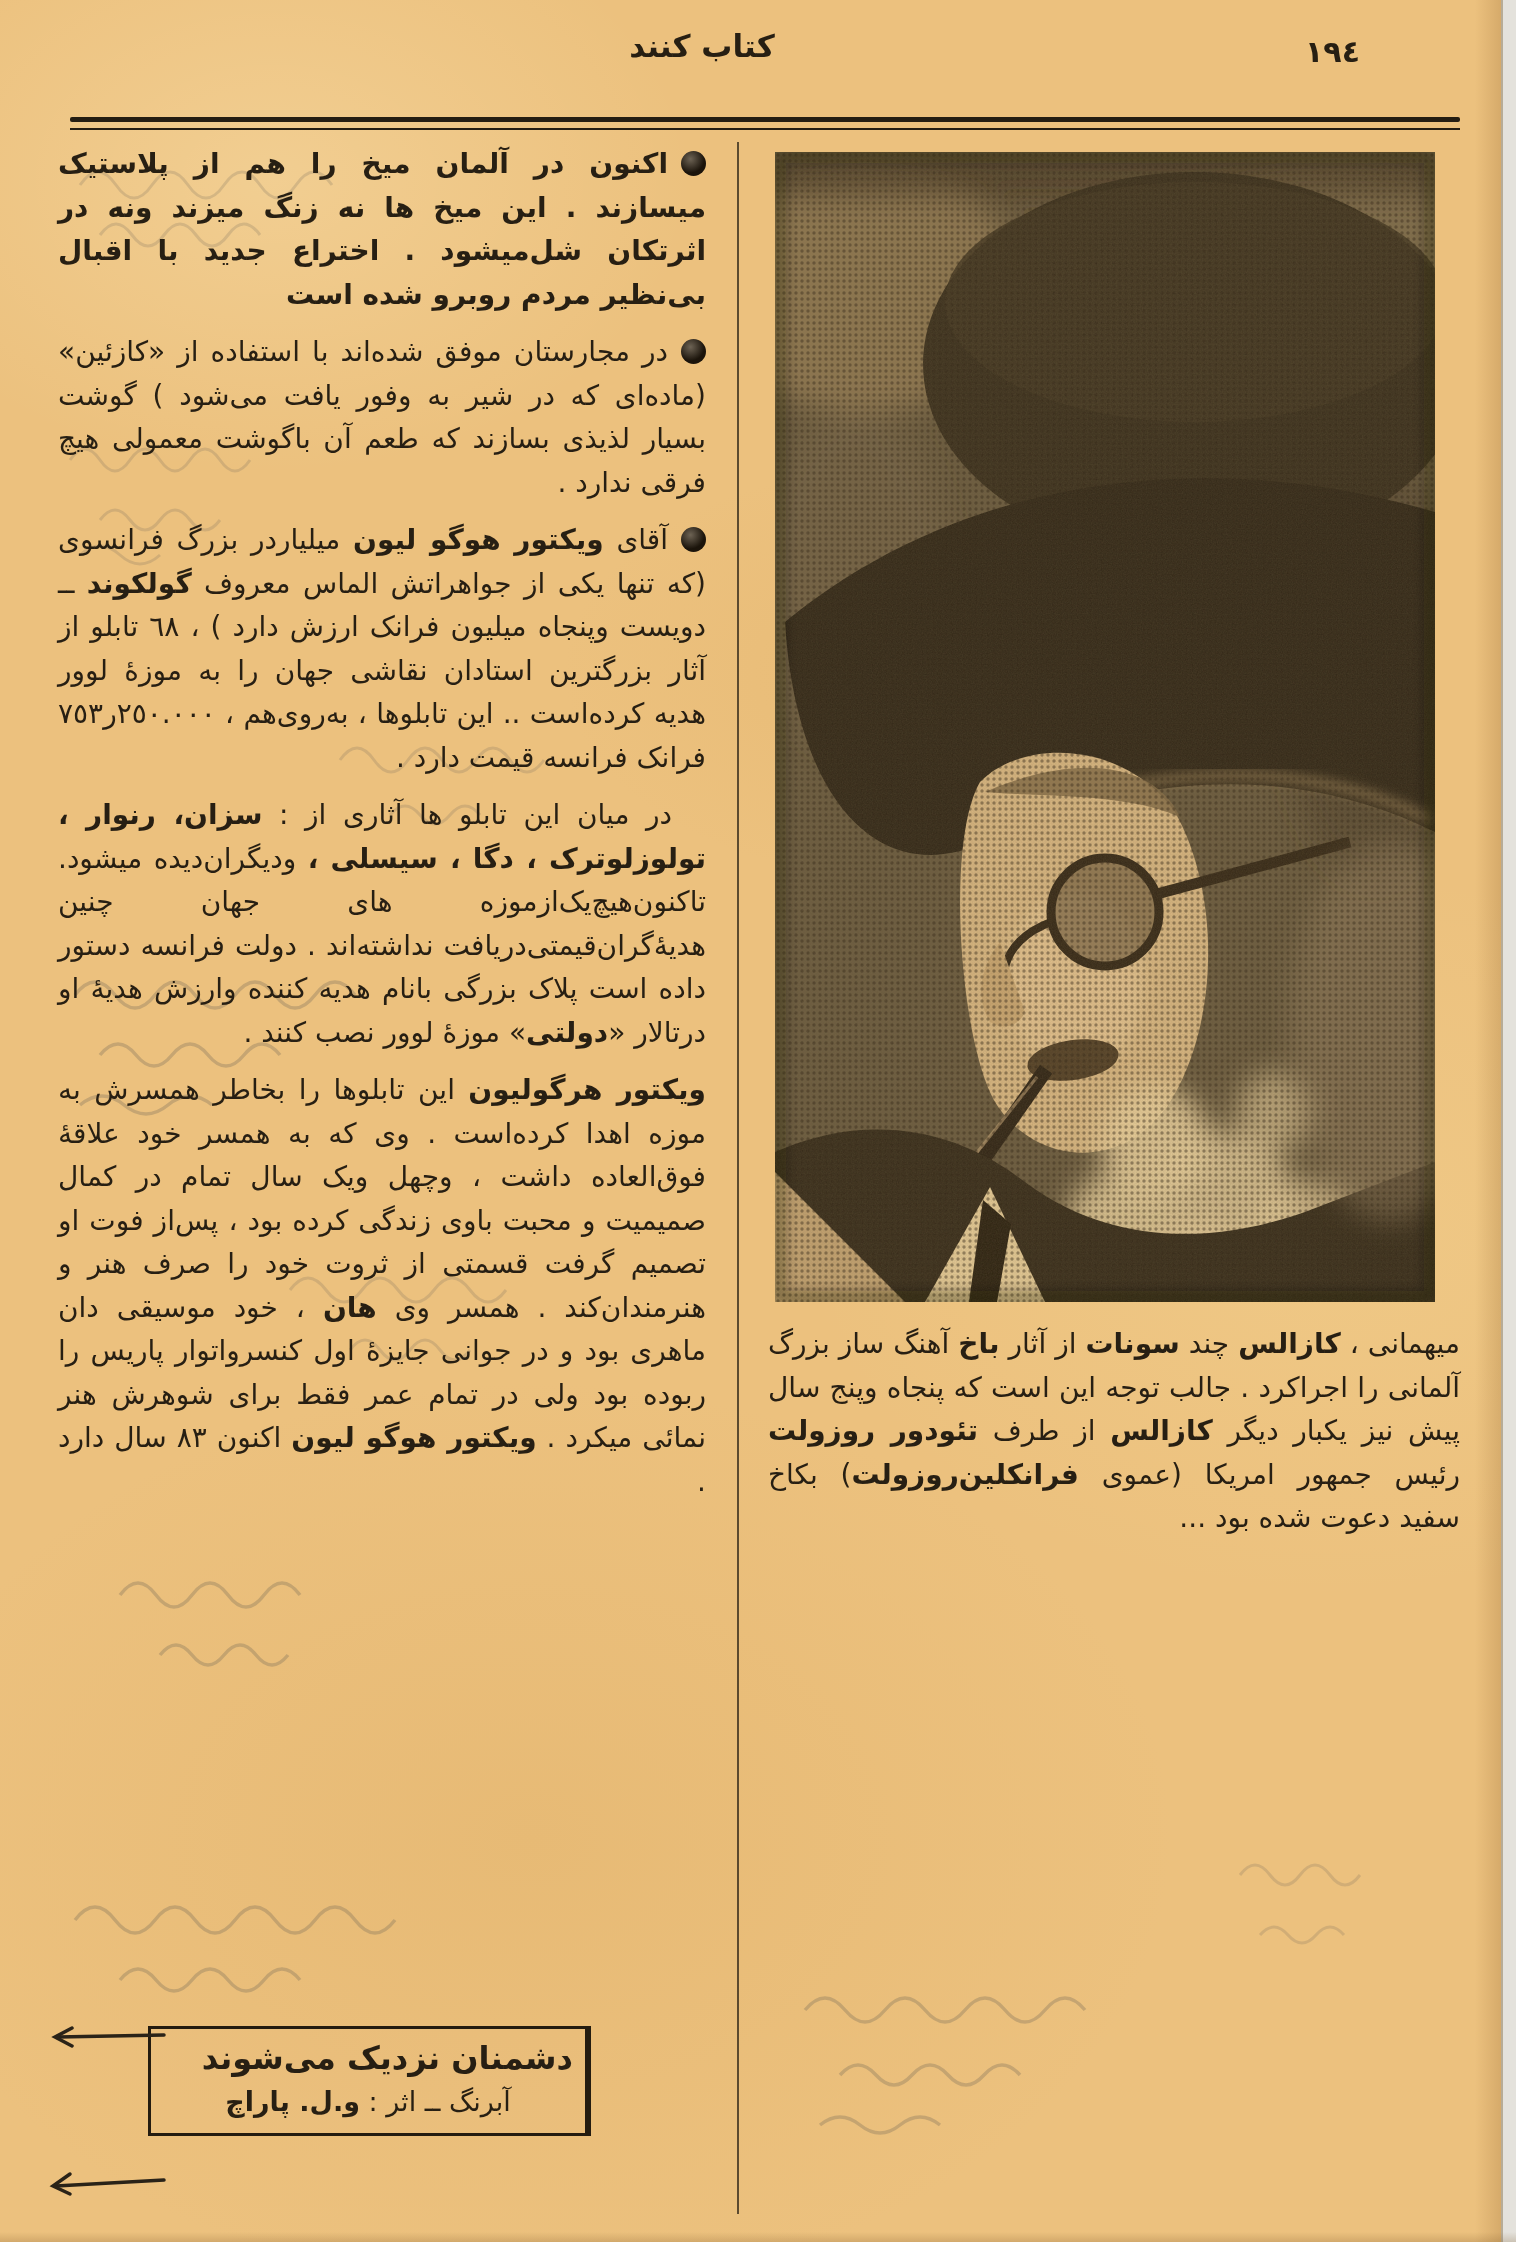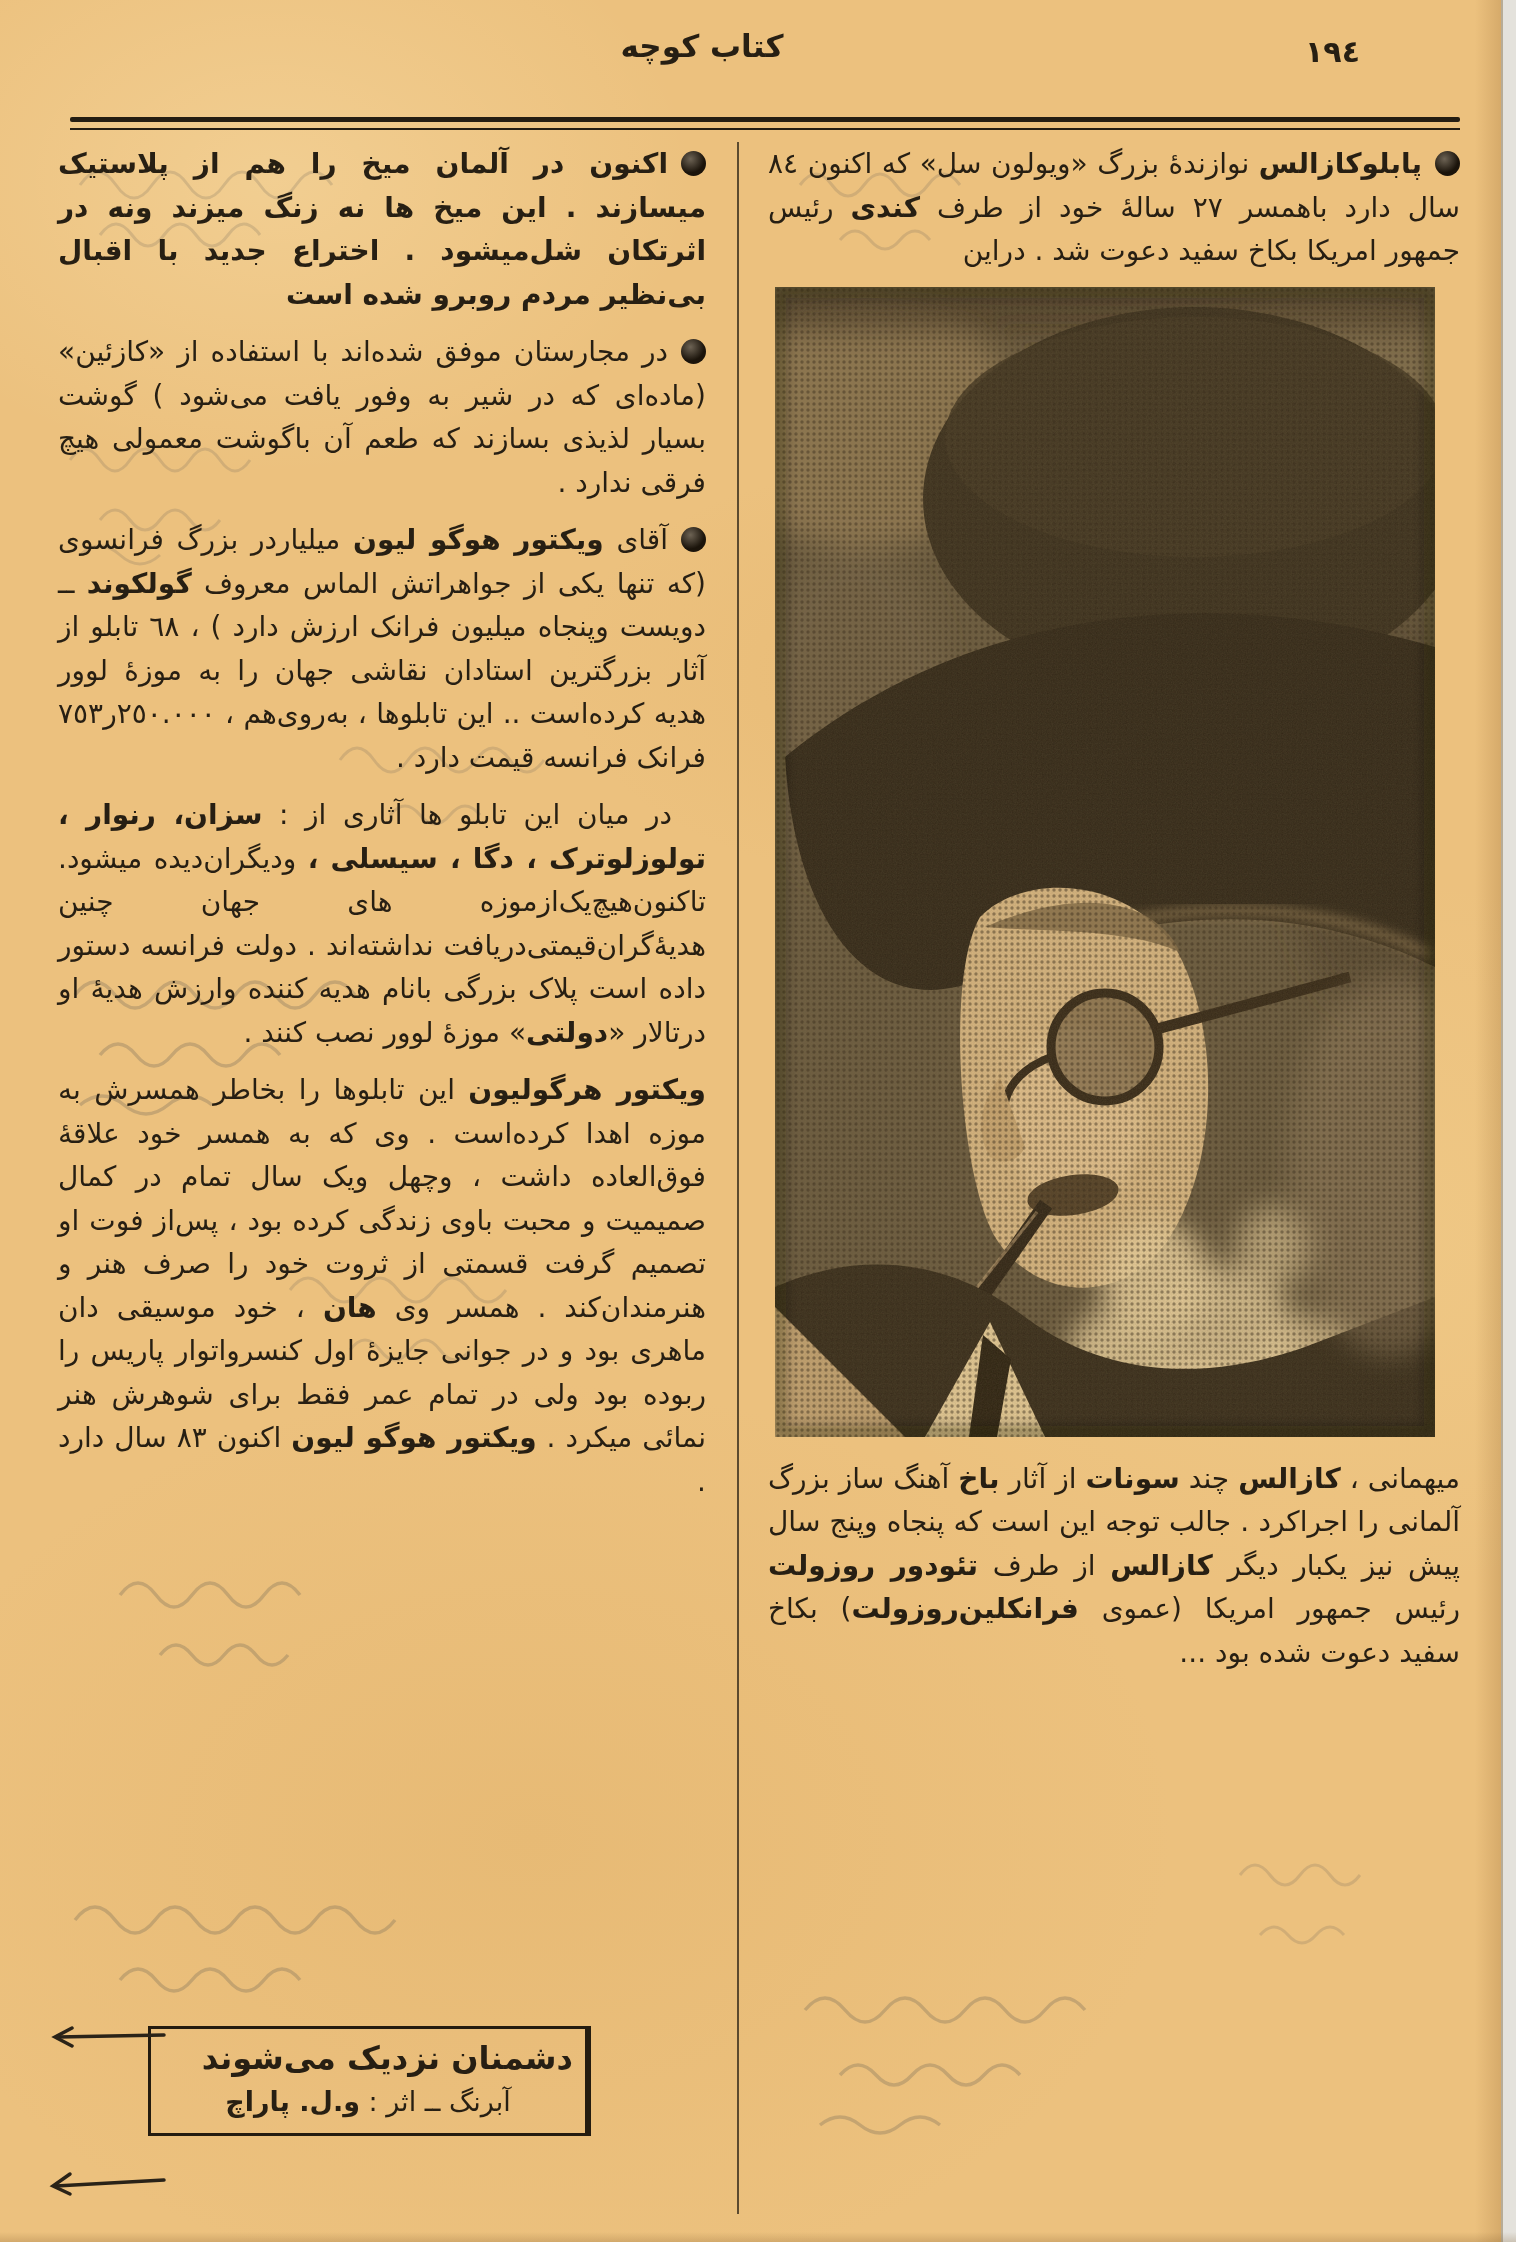--- a/index.html
+++ b/index.html
@@ -53,21 +53,21 @@
 
   .arrows{position:absolute;left:46px;top:2022px;}
   .ghost{position:absolute;opacity:.24;pointer-events:none;}
   .ghost.strong{opacity:.32;}
 </style>
 </head>
 <body>
 
 <div class="page">
 
-  <div class="masthead">کتاب کوچه</div>
+  <div class="masthead">کتاب کنند</div>
   <div class="pagenum">١٩٤</div>
   <div class="rule-thick"></div>
   <div class="rule-thin"></div>
   <div class="divider"></div>
 
   <svg class="ghost" style="left:70px;top:150px" width="330" height="120" viewBox="0 0 330 120">
     <g stroke="#7d7260" stroke-width="3" fill="none">
       <path d="M10,35 q18,-26 36,0 t36,0 t36,0 t36,0 t36,0 t36,0 t36,0"></path>
       <path d="M30,85 q16,-22 32,0 t32,0 t32,0 t32,0 t32,0"></path>
     </g>
@@ -139,21 +139,20 @@
   <div class="col col-left">
       <p class="para"><span class="bullet"></span><span class="b">اکنون در آلمان میخ را هم از پلاستیک میسازند . این میخ ها نه زنگ میزند ونه در اثرتکان شل‌میشود . اختراع جدید با اقبال بی‌نظیر مردم روبرو شده است</span></p>
       <p class="para"><span class="bullet"></span><span>در مجارستان موفق شده‌اند با استفاده از «کازئین» (ماده‌ای که در شیر به وفور یافت می‌شود ) گوشت بسیار لذیذی بسازند که طعم آن باگوشت معمولی هیچ فرقی ندارد .</span></p>
       <p class="para"><span class="bullet"></span><span>آقای </span><span class="b">ویکتور هوگو لیون</span><span> میلیاردر بزرگ فرانسوی (که تنها یکی از جواهراتش الماس معروف </span><span class="b">گولکوند</span><span> ــ دویست وپنجاه میلیون فرانک ارزش دارد ) ، ٦٨ تابلو از آثار بزرگترین استادان نقاشی جهان را به موزهٔ لوور هدیه کرده‌است .. این تابلوها ، به‌روی‌هم ، ٢٥٠.٠٠٠ر٧٥٣ فرانک فرانسه قیمت دارد .</span></p>
       <p class="para indent"><span>در میان این تابلو ها آثاری از : </span><span class="b">سزان، رنوار ، تولوزلوترک ، دگا ، سیسلی ،</span><span> ودیگران‌دیده میشود. تاکنون‌هیچ‌یک‌ازموزه های جهان چنین هدیهٔ‌گران‌قیمتی‌دریافت نداشته‌اند . دولت فرانسه دستور داده است پلاک بزرگی بانام هدیه کننده وارزش هدیهٔ او درتالار «</span><span class="b">دولتی</span><span>» موزهٔ لوور نصب کنند .</span></p>
       <p class="para"><span class="b">ویکتور هرگولیون</span><span> این تابلوها را بخاطر همسرش به موزه اهدا کرده‌است . وی که به همسر خود علاقهٔ فوق‌العاده داشت ، وچهل ویک سال تمام در کمال صمیمیت و محبت باوی زندگی کرده بود ، پس‌از فوت او تصمیم گرفت قسمتی از ثروت خود را صرف هنر و هنرمندان‌کند . همسر وی </span><span class="b">هان</span><span> ، خود موسیقی دان ماهری بود و در جوانی جایزهٔ اول کنسرواتوار پاریس را ربوده بود ولی در تمام عمر فقط برای شوهرش هنر نمائی میکرد . </span><span class="b">ویکتور هوگو لیون</span><span> اکنون ٨٣ سال دارد .</span></p>
     </div>
 
   <div class="col col-right">
     <div>
-        <p class="para"><span class="bullet"></span><span class="b">پابلوکازالس</span><span> نوازندهٔ بزرگ «ویولون سل» که اکنون ٨٤ سال دارد باهمسر ٢٧ سالهٔ خود از طرف </span><span class="b">کندی</span><span> رئیس جمهور امریکا بکاخ سفید دعوت شد . دراین</span></p>
       </div>
 
     <figure class="photo">
       <svg width="660" height="1150" viewBox="0 0 660 1150">
         <defs>
           <pattern id="ht" width="6" height="6" patternUnits="userSpaceOnUse">
             <circle cx="3" cy="3" r="1.7" fill="#1c150b"></circle>
           </pattern>
           <filter id="soft">
               <feGaussianBlur stdDeviation="6"></feGaussianBlur>

